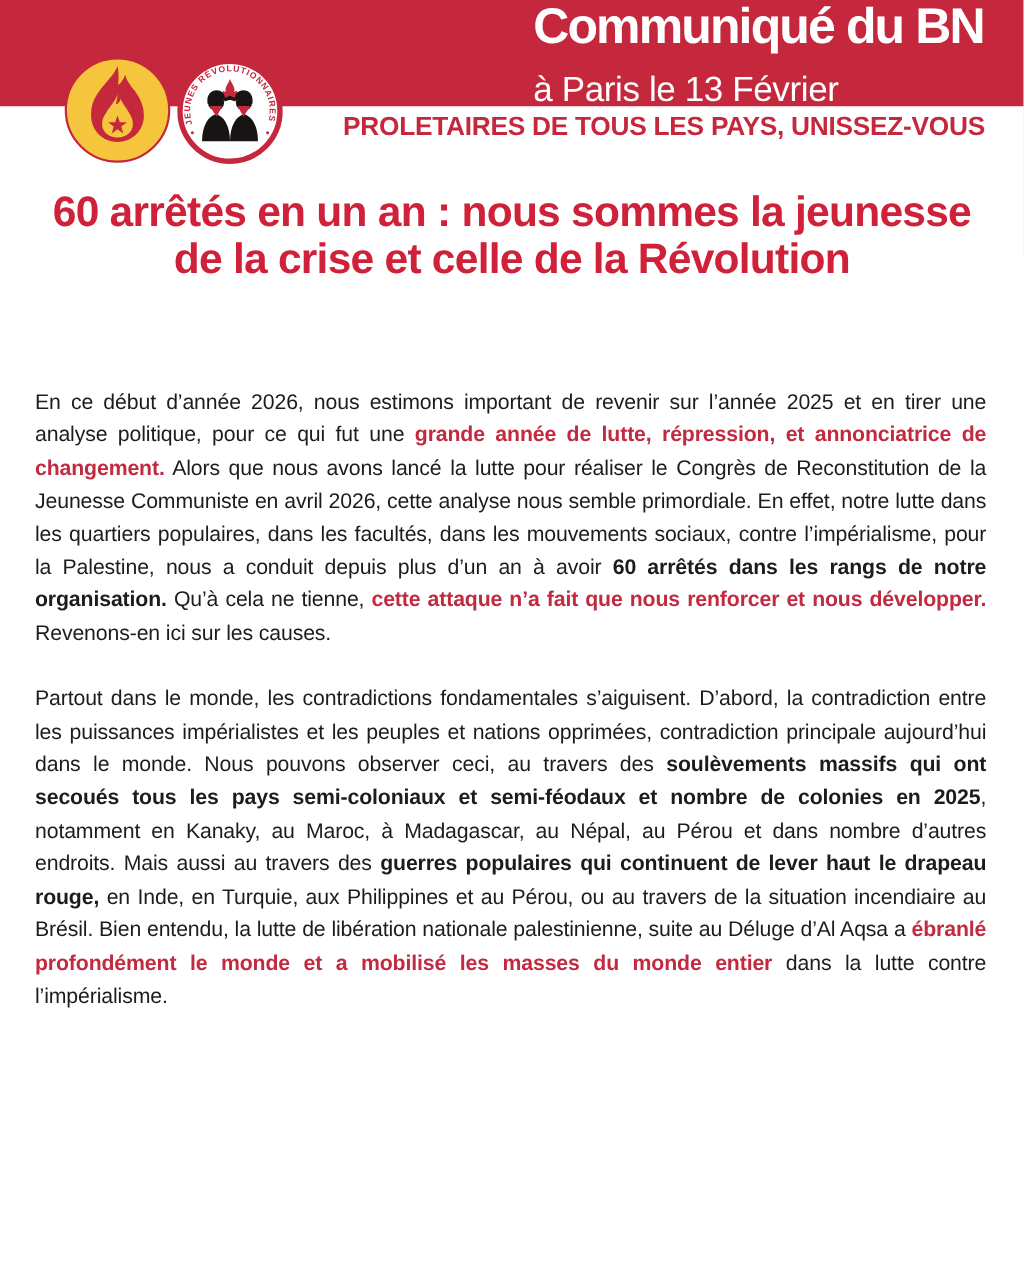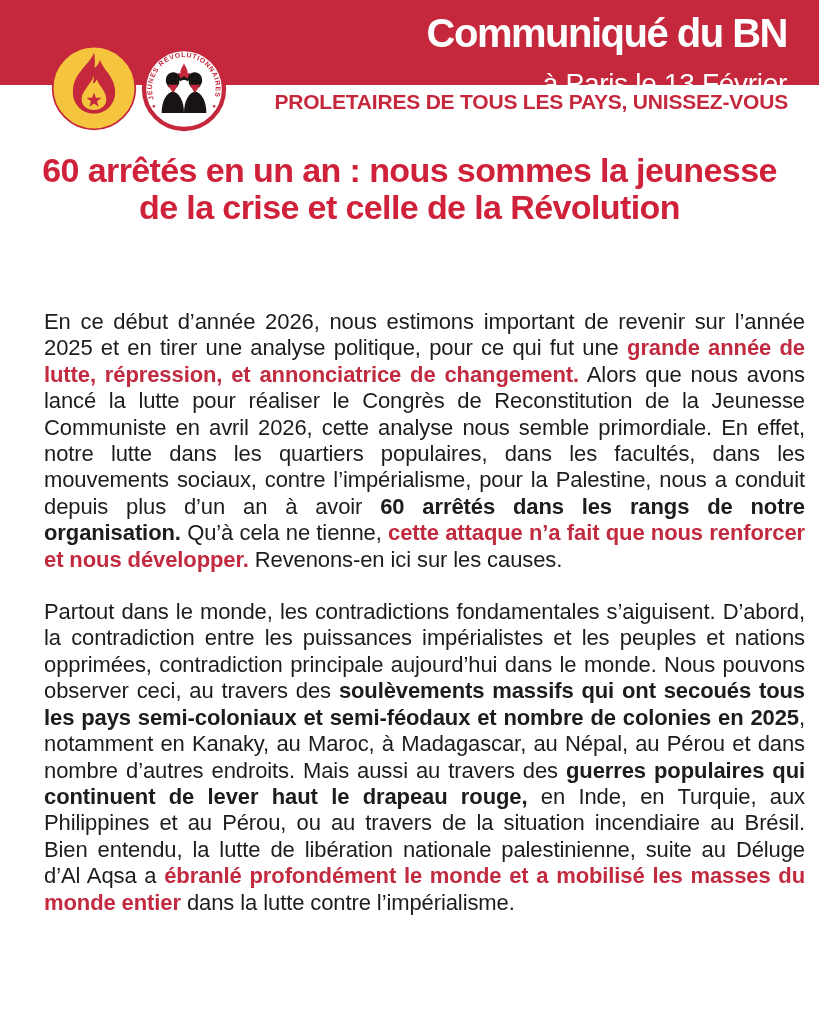--- a/index.html
+++ b/index.html
@@ -25,22 +25,21 @@
   }
   
   .band {
     position: absolute;
     left: 0; top: 0;
     width: 100%; height: 85px;
     background: var(--band-red);
   }
   .header-text {
     position: absolute;
-    top: 12px; right: 32px;
-    text-align: right;
+    top: 0; right: 32px;
     color: #ffffff;
     z-index: 3;
   }
   .header-title {
     font-size: 40px;
     font-weight: 800;
     letter-spacing: -1.5px;
     line-height: 1.05;
   }
   .header-dateline {
@@ -84,23 +83,23 @@
     text-align: center;
     color: var(--title-red);
     font-size: 34px;
     font-weight: 800;
     letter-spacing: -0.6px;
     line-height: 1.1;
   }
   
   .body-copy {
     position: absolute;
-    left: 44px; top: 309px;
+    left: 28px; top: 309px;
     width: 761px;
-    font-size: 22px;
+    font-size: 17px;
     line-height: 26.4px;
     letter-spacing: -0.1px;
     text-align: justify;
   }
   .body-copy p { margin-bottom: 26px; }
   .seg-normal  { font-weight: 400; }
   .seg-bold    { font-weight: 700; }
   .seg-redbold { font-weight: 700; color: var(--accent-red); }
 </style>
 </head>

